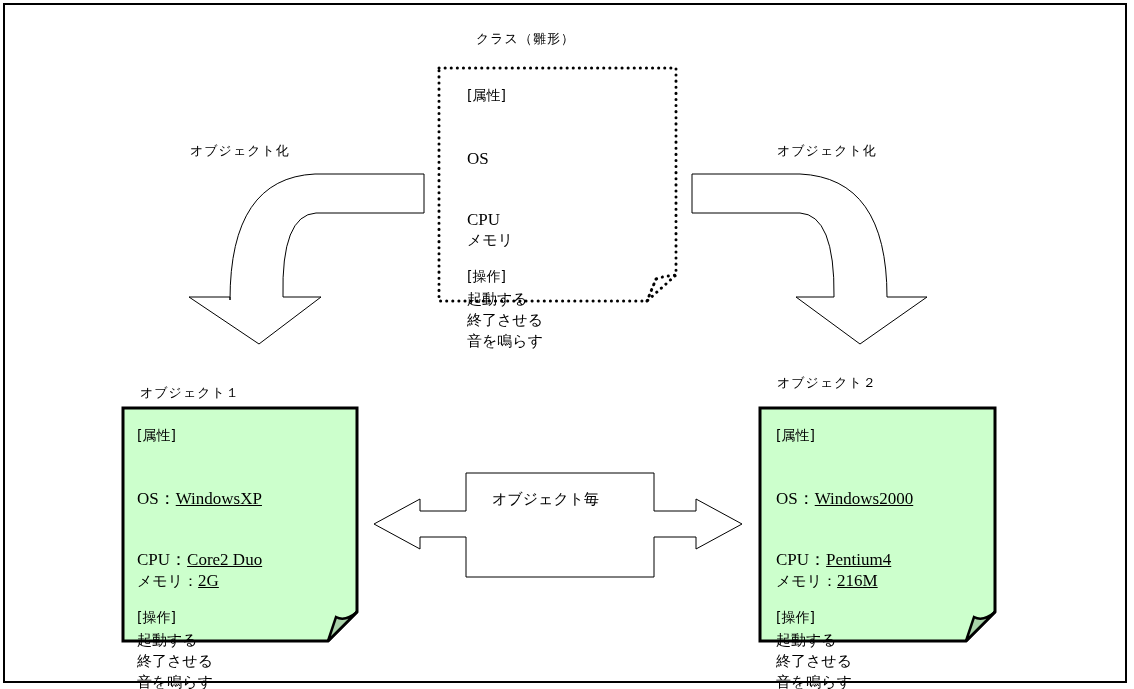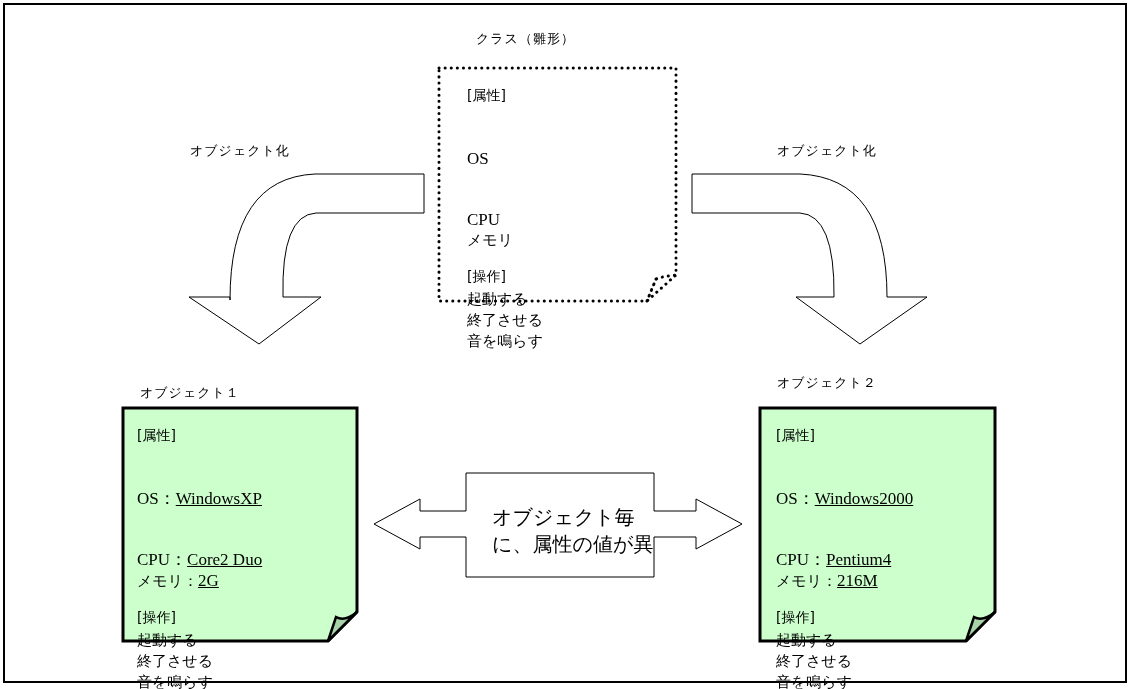--- a/index.html
+++ b/index.html
@@ -7,22 +7,22 @@
          font-family: "DejaVu Sans", sans-serif; color: #000; }
   .frame { position: absolute; left: 3px; top: 3px; width: 1124px; height: 680px;
            border: 2px solid #000; box-sizing: border-box; }
   svg.shapes { position: absolute; left: 0; top: 0; }
   .label { position: absolute; font-size: 13px; white-space: nowrap; letter-spacing: 1px; }
   .note { position: absolute; font-size: 15px; line-height: 21px; }
   .note .head { font-size: 14px; line-height: 26px; }
   .note .serif { font-family: "Liberation Serif", serif; font-size: 17px; margin-top: 40px; }
   .note u { text-decoration: underline; font-family: Liberation Serif, serif; }
   .gap { height: 12px; }
-  .center-text { position: absolute; left: 466px; top: 496px; width: 188px; height: 100px;
-                 font-size: 20px; line-height: 27px; padding: 8px 0 0 26px; box-sizing: border-box; }
+  .center-text { position: absolute; left: 466px; top: 478px; width: 188px; height: 100px;
+                 font-size: 15px; line-height: 27px; padding: 8px 0 0 26px; box-sizing: border-box; }
 </style>
 </head>
 <body>
 
 <div class="frame"></div>
 
 <svg class="shapes" width="1134" height="689">
 
   <path d="M439,68 L676,68 L676,275 L647,301 L439,301 Z" fill="#fff" stroke="#000" stroke-width="3" stroke-dasharray="0.1 6" stroke-linecap="round"></path>
   <path d="M647,301 L656,279 Q664,276 676,275 M656,279 L647,301" fill="none" stroke="#000" stroke-width="3" stroke-dasharray="0.1 6" stroke-linecap="round"></path>
@@ -91,14 +91,13 @@
   </div>
   <div class="gap"></div>
   <div class="head">[操作]</div>
   <div>起動する</div>
   <div>終了させる</div>
   <div>音を鳴らす</div>
 </div>
 
 <div class="center-text">
   <div>オブジェクト毎</div>
-  <div>に、属性の値が異</div>
 </div>
 
 </body></html>

